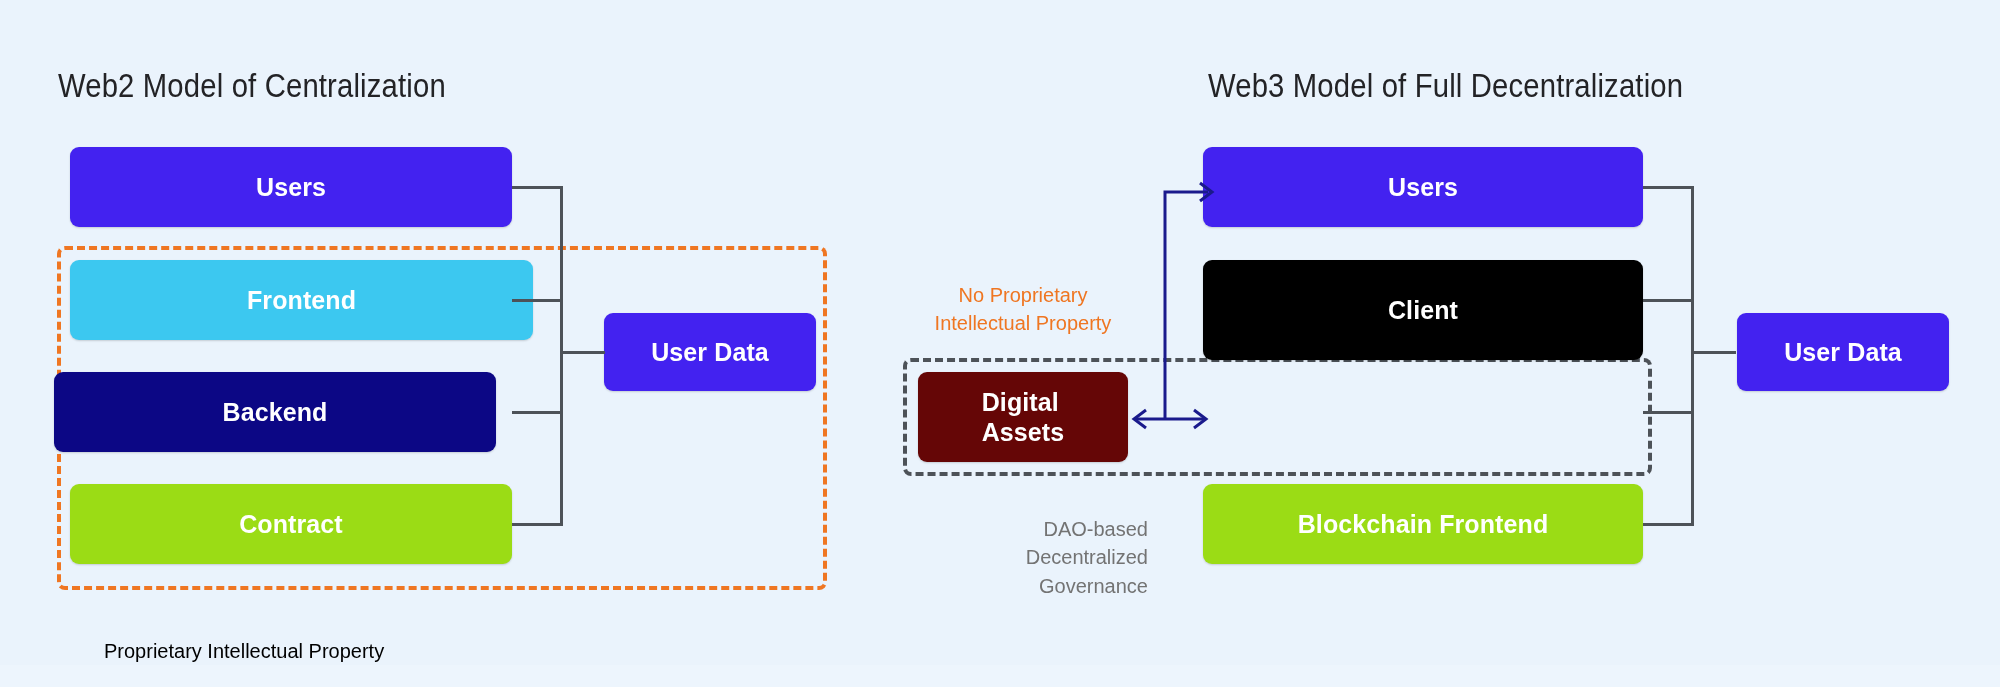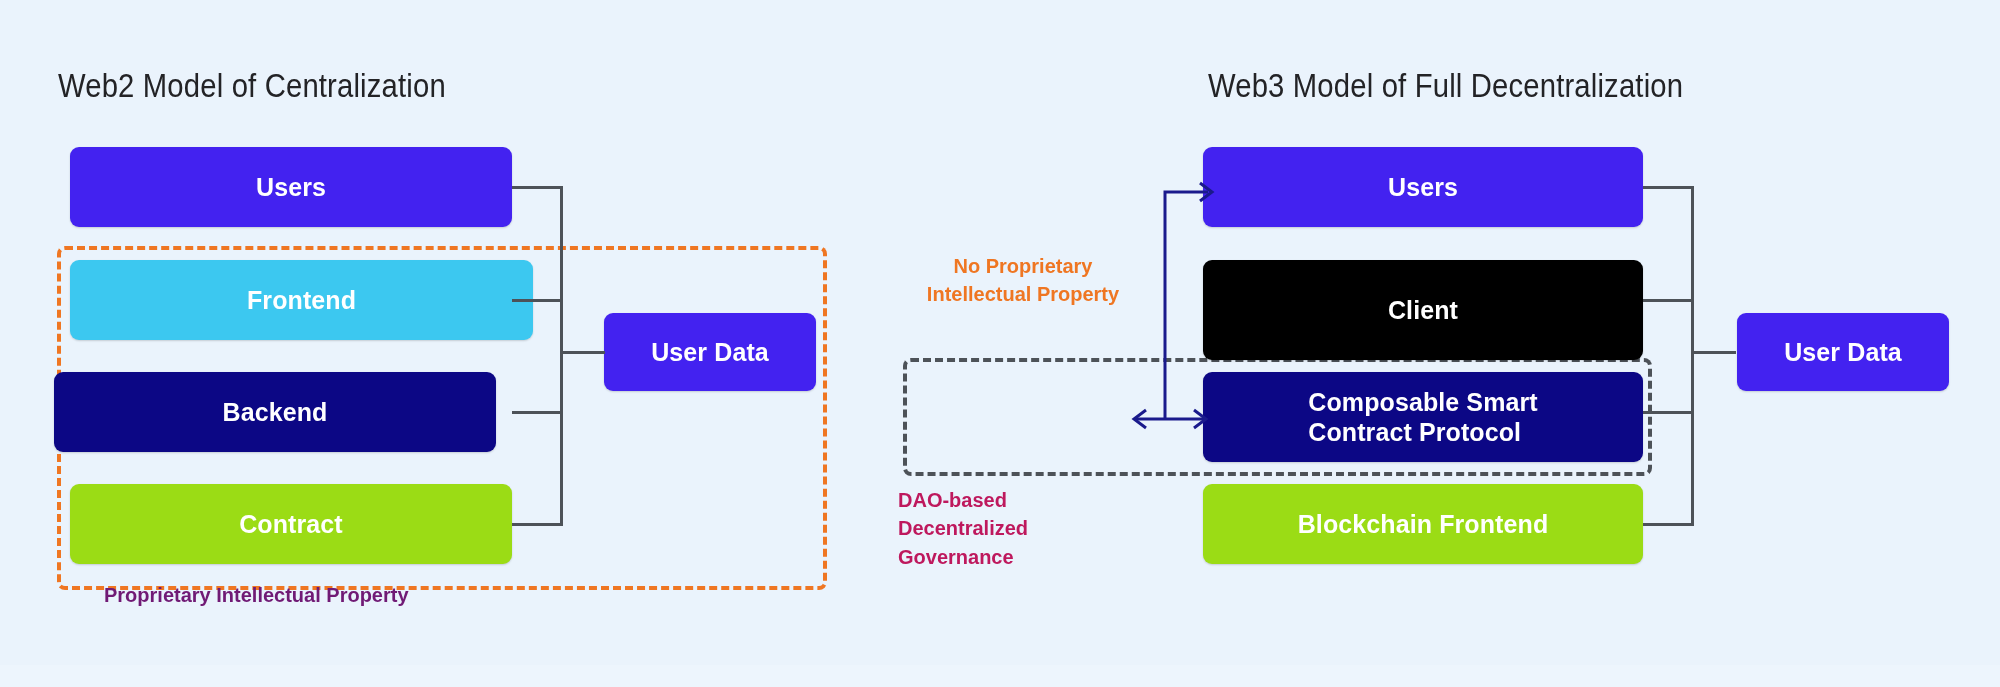--- a/index.html
+++ b/index.html
@@ -70,30 +70,31 @@
   }
   #dao-group {
     border: 4px dashed #4d5258;
     left: 903px; top: 358px;
     width: 749px; height: 118px;
   }
 
   
   .caption {
     position: absolute;
-    font-weight: bold;
+    font-weight: normal;
     font-size: 20px;
     line-height: 1.42;
     white-space: pre-line;
+    margin-top: 29px;
   }
-  #ip-caption    { left: 104px; top: 581px; color: #701a75; }
+  #ip-caption    { left: 104px; top: 608px; color: #000000; }
   #noip-caption  { left: 898px; top: 252px; color: #ef7622;
                    width: 250px; text-align: center; }
-  #dao-caption   { left: 898px; top: 486px; color: #be185d;
-                   width: 250px; text-align: left; }
+  #dao-caption   { left: 898px; top: 486px; color: #737373;
+                   width: 250px; text-align: right; }
 
   
   .bracket { position: absolute; }
   .bracket .stub, .bracket .spine, .bracket .tail {
     position: absolute;
     background: #4d5258;
   }
   .bracket .stub { height: 3px; }
   .bracket .spine { width: 3px; }
   .bracket .tail { height: 3px; }
@@ -135,25 +136,25 @@
   <div class="caption" id="ip-caption">Proprietary Intellectual Property</div>
 
   <div class="panel-title" id="title-right">Web3 Model of Full Decentralization</div>
 
   <div class="dashed-group" id="dao-group"></div>
 
   <div class="box" style="left:1203px; top:147px; width:440px; height:80px; background:#4322f0;">Users</div>
 
   <div class="box" style="left:1203px; top:260px; width:440px; height:100px; background:#000000;">Client</div>
 
-  <div class="box two-line" style="left:1203px; top:372px; width:440px; height:90px; background:#0c0785; white-space:pre-line;">Composable Smart
-Contract Protocol</div>
 
   <div class="box" style="left:1203px; top:484px; width:440px; height:80px; background:#9bdc15;">Blockchain Frontend</div>
 
+  <div class="box two-line" style="left:918px; top:372px; width:210px; height:90px; background:#650606; white-space:pre-line;">Digital
+Assets</div>
 
   <div class="box" style="left:1737px; top:313px; width:212px; height:78px; background:#4322f0;">User Data</div>
 
   <div class="bracket" style="left:0; top:0; width:2000px; height:687px;">
     <div class="stub" style="left:1643px; top:186px; width:50px;"></div>
     <div class="stub" style="left:1643px; top:299px; width:50px;"></div>
     <div class="stub" style="left:1643px; top:411px; width:50px;"></div>
     <div class="stub" style="left:1643px; top:523px; width:50px;"></div>
     <div class="spine" style="left:1691px; top:186px; height:340px;"></div>
     <div class="tail" style="left:1691px; top:351px; width:45px;"></div>

